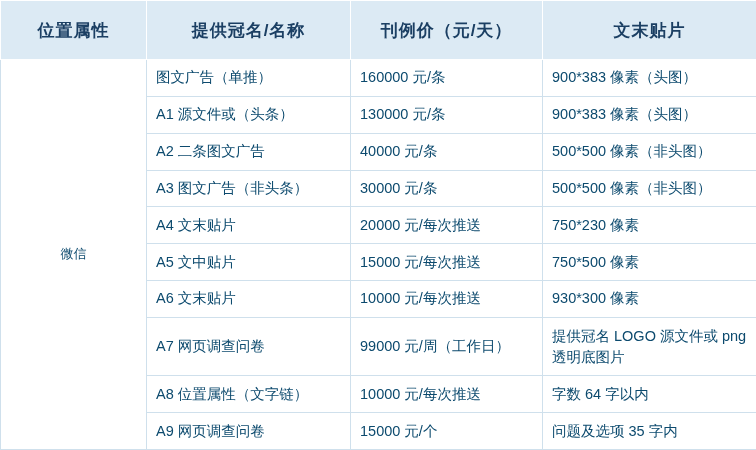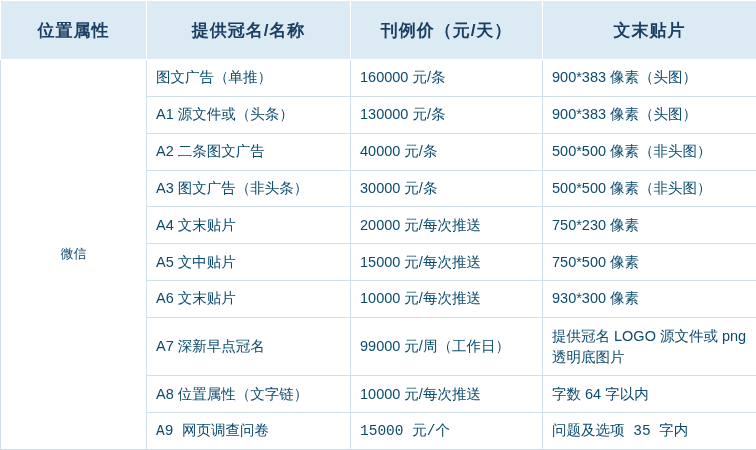--- a/index.html
+++ b/index.html
@@ -48,21 +48,20 @@
     background: #ffffff;
   }
   #rate-table tbody td.attr {
     text-align: center;
     font-size: 13px;
     vertical-align: middle;
     border-left: 1px solid #cfe0ec;
   }
   #rate-table tbody tr:last-child td {
     border-bottom: 1px solid #cfe0ec;
-    font-family: Liberation Mono, monospace;
   }
 </style>
 </head>
 <body>
 
 <table id="rate-table">
   <colgroup>
     <col class="c0">
       <col class="c1">
       <col class="c2">
@@ -107,21 +106,21 @@
       <td>A5 文中贴片</td>
       <td>15000 元/每次推送</td>
       <td>750*500 像素</td>
     </tr>
     <tr>
       <td>A6 文末贴片</td>
       <td>10000 元/每次推送</td>
       <td>930*300 像素</td>
     </tr>
     <tr>
-      <td>A7 深新早点冠名</td>
+      <td>A7 网页调查问卷</td>
       <td>99000 元/周（工作日）</td>
       <td>提供冠名 LOGO 源文件或 png 透明底图片</td>
     </tr>
     <tr>
       <td>A8 位置属性（文字链）</td>
       <td>10000 元/每次推送</td>
       <td>字数 64 字以内</td>
     </tr>
     <tr>
       <td>A9 网页调查问卷</td>

